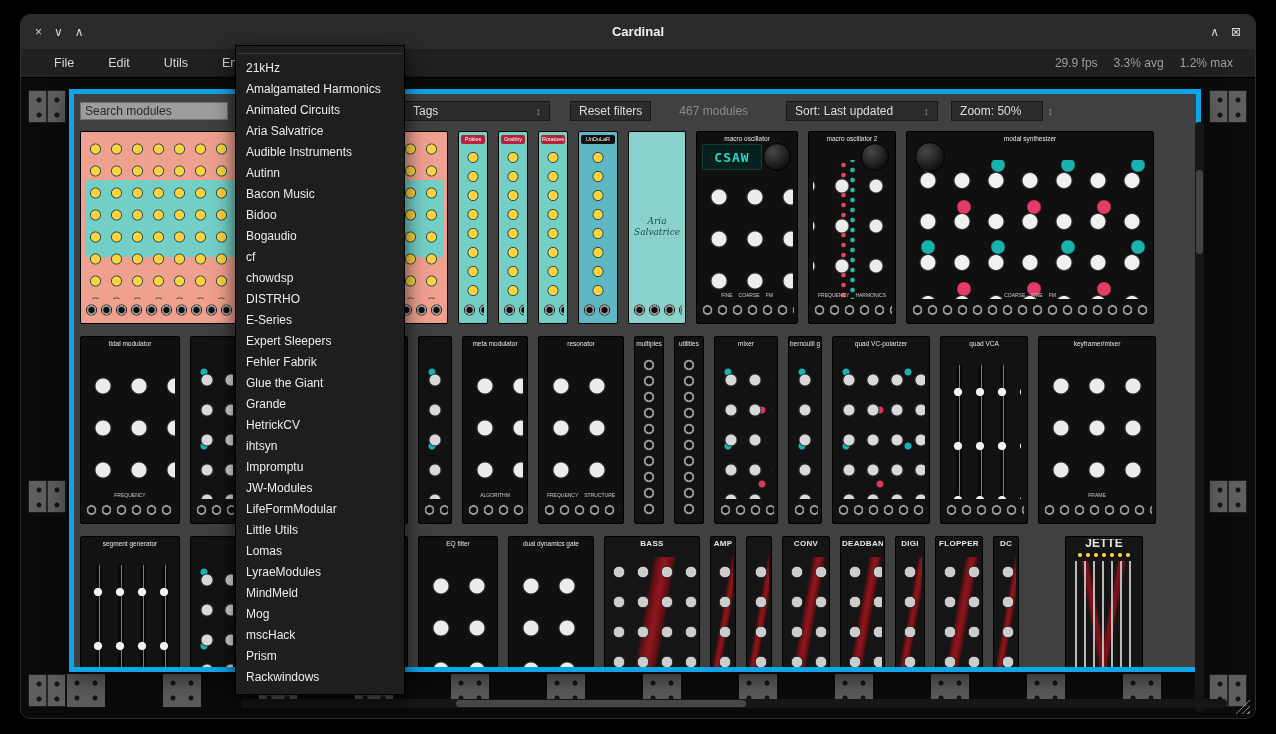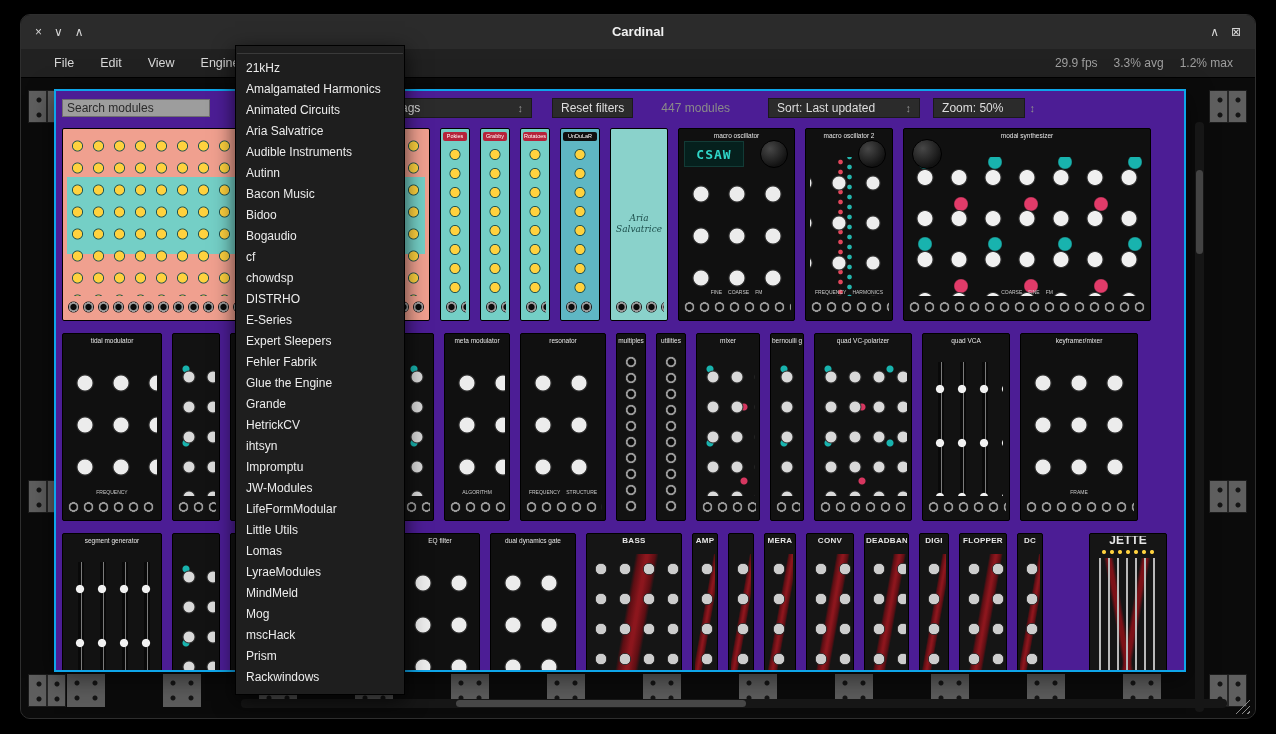--- a/index.html
+++ b/index.html
@@ -13,21 +13,21 @@
   
   .titlebar{height:34px;background:#2b2b2b;position:relative;}
   .tb-title{position:absolute;left:0;right:0;top:0;height:34px;line-height:34px;text-align:center;
             color:#f0f0f0;font-size:13px;font-weight:bold;}
   .tb-left{position:absolute;left:14px;top:0;height:34px;display:flex;align-items:center;gap:12px;z-index:1;}
   .tb-right{position:absolute;right:14px;top:0;height:34px;display:flex;align-items:center;gap:12px;z-index:1;}
   .tbtn{color:#d5d5d5;font-size:12px;line-height:1;cursor:pointer;}
 
   
   .menubar{height:28px;background:#212121;border-bottom:1px solid #000;display:flex;align-items:center;}
-  .menu-items{display:flex;height:100%;align-items:flex-end;padding-left:20px;}
+  .menu-items{display:flex;height:100%;align-items:flex-end;padding-left:20px;gap:8px;}
   .mi{padding:0 13px;font-size:12.5px;color:#d8d8d8;height:100%;display:flex;align-items:center;cursor:pointer;}
   .stats{margin-left:auto;display:flex;gap:16px;padding-right:22px;font-size:12px;color:#9f9f9f;}
 
   
   .main{position:relative;height:642px;background:#0b0b0b;}
   .rail{position:absolute;top:0;bottom:0;width:38px;z-index:0;}
   .rail.left{left:7px;}.rail.right{right:8px;}
   .rblk{position:absolute;left:0;width:38px;height:33px;background:#5f5f5f;border:1px solid #1c1c1c;box-sizing:border-box;
     background-image:
       radial-gradient(circle 2px at 10px 9px,#151515 2px,transparent 3px),
@@ -39,22 +39,22 @@
   .bottomrail{position:absolute;left:46px;right:48px;top:596px;height:33px;z-index:0;
     background-image:
       radial-gradient(circle 2px at 10px 9px,#151515 2px,transparent 3px),
       radial-gradient(circle 2px at 28px 9px,#151515 2px,transparent 3px),
       radial-gradient(circle 2px at 10px 24px,#151515 2px,transparent 3px),
       radial-gradient(circle 2px at 28px 24px,#151515 2px,transparent 3px),
       repeating-linear-gradient(90deg,#5c5c5c 0 38px,#0b0b0b 38px 96px);
     background-size:96px 33px,96px 33px,96px 33px,96px 33px,auto;}
 
   
-  .browser{position:absolute;left:33px;top:11px;width:1132px;height:583px;background:#4c1d95;
-           border:2px solid #0ea5e9;z-index:1;box-shadow:0 6px 24px rgba(0,0,0,.55);box-sizing:border-box;}
+  .browser{position:absolute;left:48px;top:11px;width:1132px;height:583px;background:#404040;
+           border:5px solid #0ea5e9;z-index:1;box-shadow:0 6px 24px rgba(0,0,0,.55);box-sizing:border-box;}
   .bheader{display:flex;align-items:center;padding:7px 10px 7px 6px;}
   .search{width:148px;height:18px;background:#9d9d9d;border:1px solid #6f6f6f;color:#2a2a2a;
           font-size:12px;padding:0 4px;font-family:inherit;box-sizing:border-box;}
   .dd,.btn{height:20px;background:#2b2b2b;color:#dedede;font-size:12px;display:flex;align-items:center;
            padding:0 8px;cursor:pointer;border:1px solid #1a1a1a;box-sizing:border-box;white-space:nowrap;}
   .dd .arr{margin-left:auto;color:#8f8f8f;font-size:11px;padding-left:10px;}
   .dd.tags{margin-left:176px;width:146px;}
   .btn.reset{margin-left:20px;}
   .count{margin-left:28px;font-size:12px;color:#8a8a8a;white-space:nowrap;}
   .dd.sort{margin-left:38px;width:152px;}
@@ -186,21 +186,21 @@
       <div class="tb-right">
         <span class="tbtn">∧</span>
         <span class="tbtn">⊠</span>
       </div>
     </div>
 
     <div class="menubar">
       <div class="menu-items">
           <span class="mi">File</span>
           <span class="mi">Edit</span>
-          <span class="mi">View</span>
+          <span class="mi">Utils</span>
           <span class="mi">Engine</span>
           <span class="mi">Help</span>
         </div>
       <div class="stats">
         <span>29.9 fps</span>
         <span>3.3% avg</span>
         <span>1.2% max</span>
       </div>
     </div>
 
@@ -218,21 +218,21 @@
       <div class="bottomrail"></div>
 
       <div class="browser">
         <div class="bheader">
           <input class="search" value="Search modules" style="">
           <div class="dd tags">
             <span>Tags</span>
             <span class="arr">↕</span>
           </div>
           <div class="btn reset">Reset filters</div>
-          <div class="count">447 modules</div>
+          <div class="count">467 modules</div>
           <div class="dd sort">
             <span>Sort: Last updated</span>
             <span class="arr">↕</span>
           </div>
           <div class="dd zoom">
             <span>Zoom: 50%</span>
             <span class="arr">↕</span>
           </div>
         </div>
         <div class="rows">
@@ -259,21 +259,21 @@
               <div class="m s-aria2" style="width: 40px;">
                 <div class="pat"></div>
                 <div class="jacks"></div>
                 <div class="t">UnDuLaR</div>
               </div>
               <div class="m s-ariaart" style="width: 58px;">
                 <div class="pat"></div>
                 <div class="jacks"></div>
                 <div class="t">Aria Salvatrice</div>
               </div>
-              <div class="m s-ai has-disp" style="width: 117px;">
+              <div class="m s-ai has-disp" style="width: 102px;">
                 <div class="pat"></div>
                 <div class="jacks"></div>
                 <div class="t">macro oscillator</div>
                 <div class="disp">CSAW</div>
                 <div class="labs">
                   <span>FINE</span>
                   <span>COARSE</span>
                   <span>FM</span>
                 </div>
               </div>
@@ -394,24 +394,20 @@
               <div class="m s-autinn" style="width: 96px;">
                 <div class="pat"></div>
                 <div class="t">BASS</div>
               </div>
               <div class="m s-autinn" style="width: 26px;">
                 <div class="pat"></div>
                 <div class="t">AMP</div>
               </div>
               <div class="m s-autinn" style="width: 26px;">
                 <div class="pat"></div>
-              </div>
-              <div class="m s-autinn" style="width: 32px;">
-                <div class="pat"></div>
-                <div class="t">MERA</div>
               </div>
               <div class="m s-autinn" style="width: 48px;">
                 <div class="pat"></div>
                 <div class="t">CONV</div>
               </div>
               <div class="m s-autinn" style="width: 45px;">
                 <div class="pat"></div>
                 <div class="t">DEADBAND</div>
               </div>
               <div class="m s-autinn" style="width: 30px;">
@@ -454,21 +450,21 @@
           <div class="bitem">Autinn</div>
           <div class="bitem">Bacon Music</div>
           <div class="bitem">Bidoo</div>
           <div class="bitem">Bogaudio</div>
           <div class="bitem">cf</div>
           <div class="bitem">chowdsp</div>
           <div class="bitem">DISTRHO</div>
           <div class="bitem">E-Series</div>
           <div class="bitem">Expert Sleepers</div>
           <div class="bitem">Fehler Fabrik</div>
-          <div class="bitem">Glue the Engine</div>
+          <div class="bitem">Glue the Giant</div>
           <div class="bitem">Grande</div>
           <div class="bitem">HetrickCV</div>
           <div class="bitem">ihtsyn</div>
           <div class="bitem">Impromptu</div>
           <div class="bitem">JW-Modules</div>
           <div class="bitem">LifeFormModular</div>
           <div class="bitem">Little Utils</div>
           <div class="bitem">Lomas</div>
           <div class="bitem">LyraeModules</div>
           <div class="bitem">MindMeld</div>

